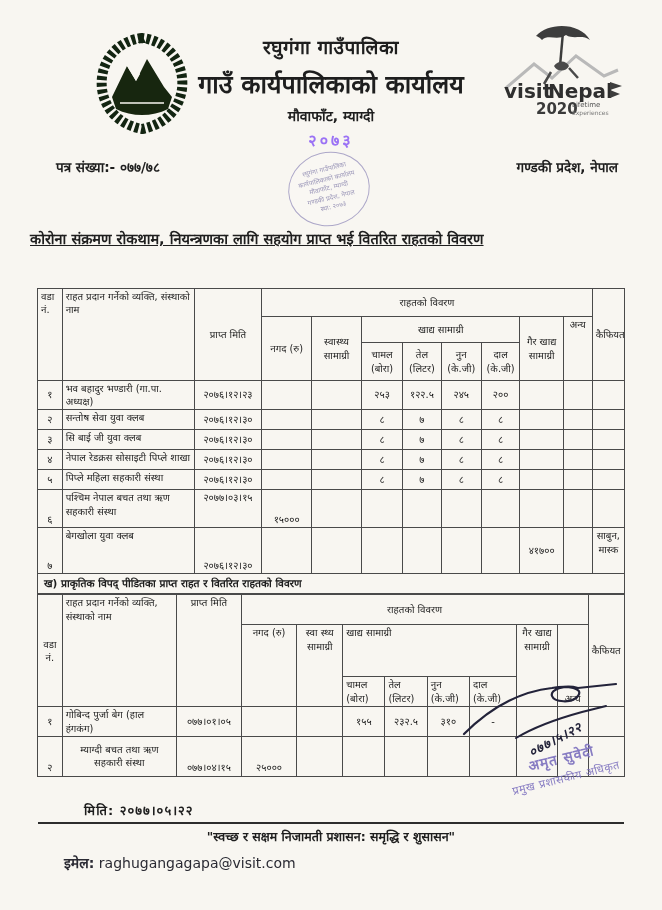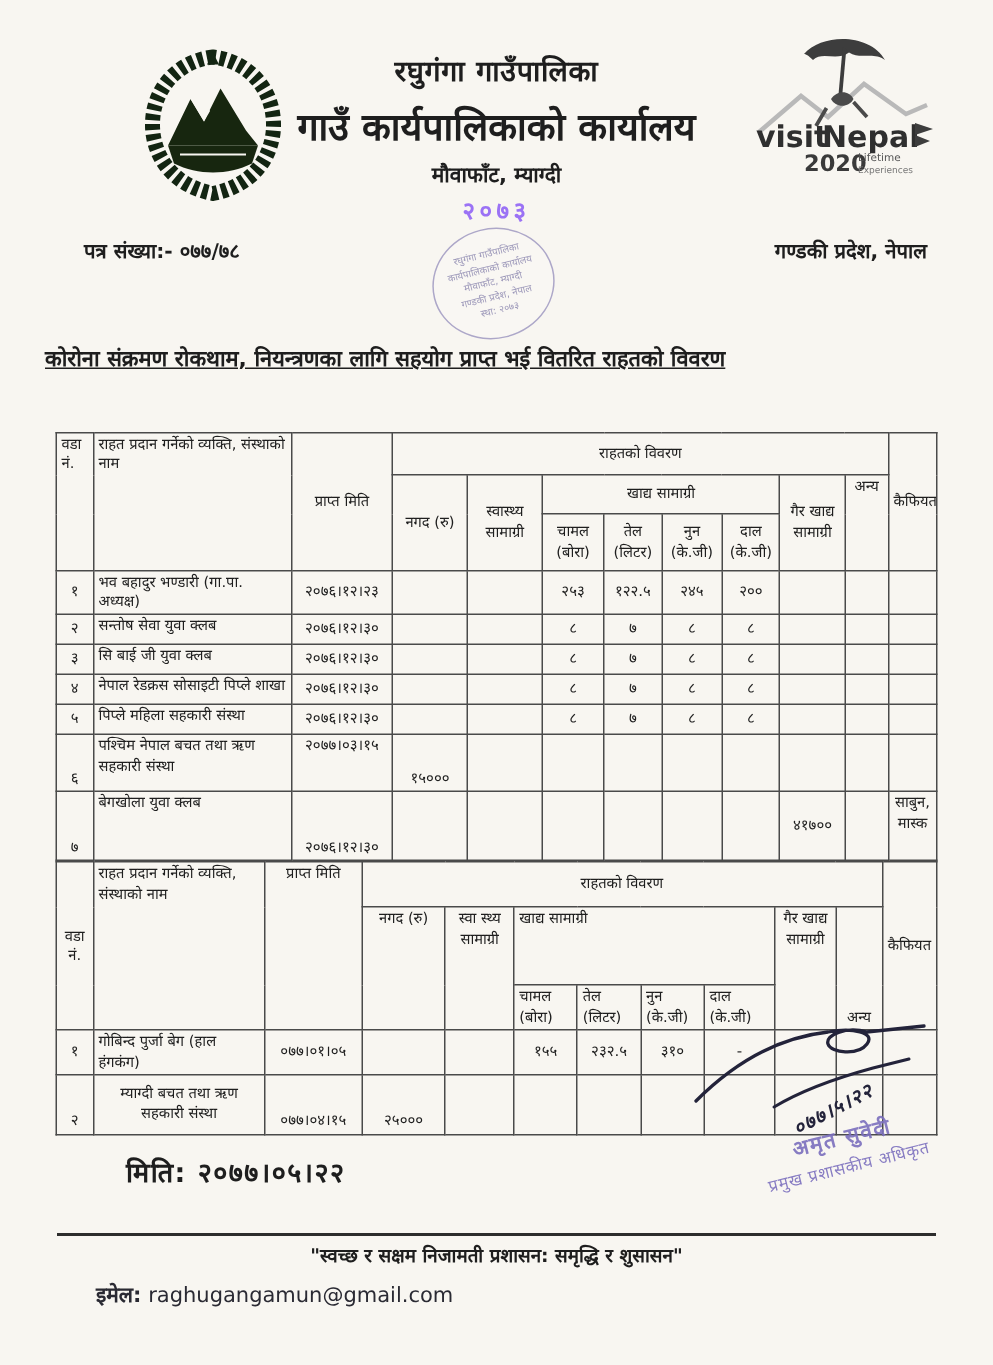--- a/index.html
+++ b/index.html
@@ -60,21 +60,21 @@
   .vb { vertical-align: bottom; }
   .num { font-size: 10px; }
   .h1row td { height: 28px; }
   .section-b {
     border: 1px solid #4a4a4a; border-top: none;
     font-size: 10.5px; font-weight: bold;
     padding: 2px 4px 3px 6px; text-align: left;
   }
   .t2 { border-top: none; }
   
-  .date-line { margin: 12px 0 0 84px; font-size: 18px; font-weight: bold; letter-spacing: 1px; }
+  .date-line { margin: 24px 0 0 84px; font-size: 13px; font-weight: bold; letter-spacing: 1px; }
   .sign-block { position: absolute; right: 26px; top: 682px; width: 210px; height: 130px; }
   .sign-svg { position:absolute; top:0; right:10px; }
   .script-date {
     position: absolute; top: 48px; right: 52px;
     font-size: 13px; color: #23233a;
     transform: rotate(-28deg);
     font-style: italic; font-weight: bold; letter-spacing: 1px;
   }
   .stamp {
     position: absolute; top: 66px; right: 18px;
@@ -284,20 +284,21 @@
           <td></td>
           <td></td>
           <td></td>
           <td class="num">४१७००</td>
           <td></td>
           <td class="vt">साबुन, मास्क</td>
         </tr>
       </tbody>
     </table>
 
+    <div class="section-b">ख) प्राकृतिक विपद् पीडितका  प्राप्त राहत र वितरित राहतको विवरण</div>
 
     <table class="t2">
       <colgroup>
         <col style="width:4.2%">
           <col style="width:19.5%">
           <col style="width:11%">
           <col style="width:9.5%">
         <col style="width:7.8%">
           <col style="width:7.2%">
           <col style="width:7.2%">
@@ -375,18 +376,18 @@
       <div class="stamp-name">अमृत सुवेदी</div>
       <div class="stamp-title">प्रमुख प्रशासकीय अधिकृत</div>
     </div>
   </div>
 
   <div class="bottom-band">
     <div class="slogan">"स्वच्छ र सक्षम निजामती प्रशासन: समृद्धि र शुसासन"</div>
     <div class="contact-row">
       <div>
         <b>इमेल:</b>
-        <span>raghugangamun@gmail.com</span>
+        <span>raghugangagapa@visit.com</span>
       </div>
     </div>
   </div>
 
 </div>
 
 </body></html>

